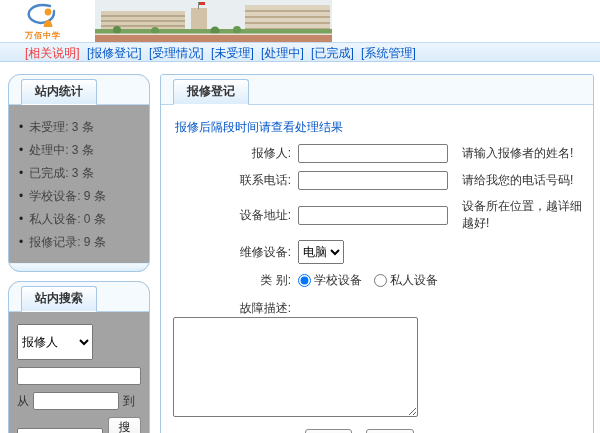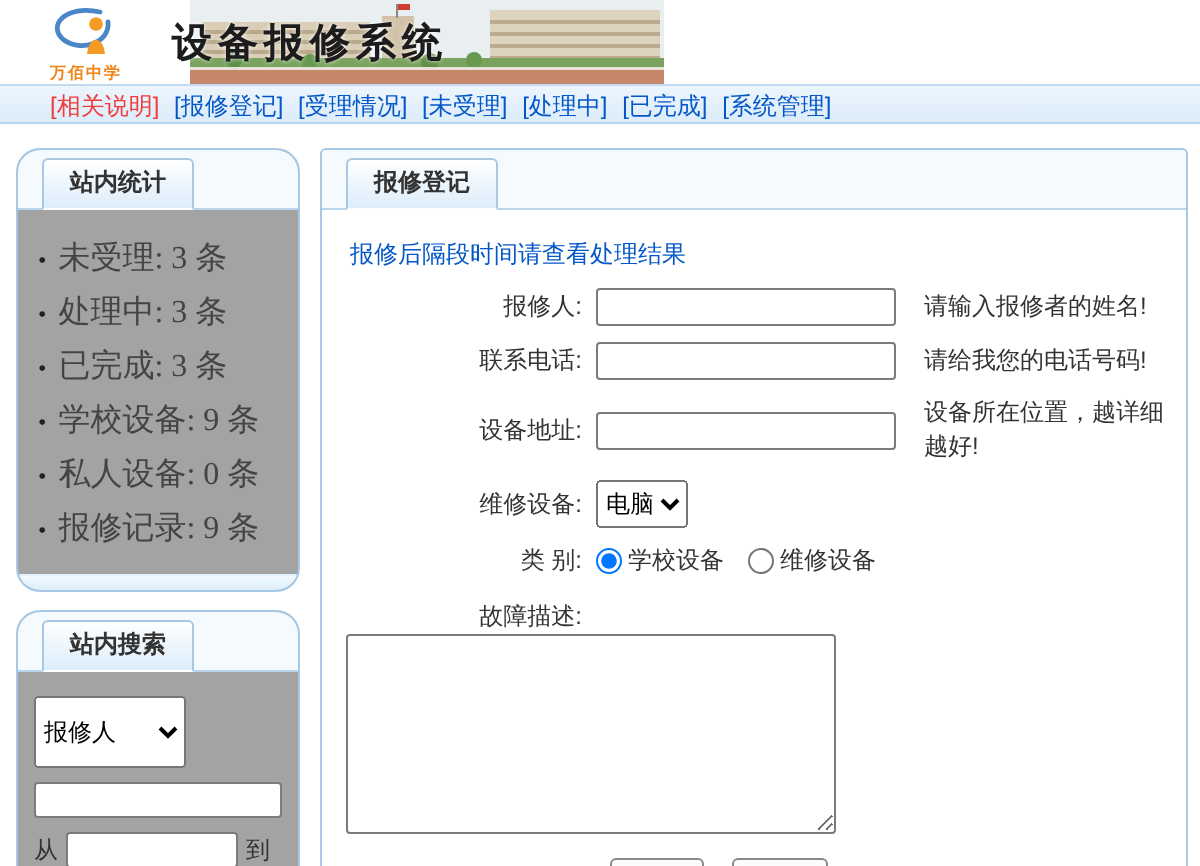--- a/index.html
+++ b/index.html
@@ -22,21 +22,21 @@
   
   .content { flex:1; display:flex; align-items:flex-start; gap:10px; padding:12px 6px 0 8px; }
   .sidebar { width:142px; flex:none; }
 
   .box { border:1px solid #a6c8e4; border-radius:12px; background:#a3a3a3; margin-bottom:9px; overflow:hidden; }
   .box-head { border-bottom:1px solid #b9d6ee; background:#f4fafe; padding:4px 0 0 12px; }
   .tab { display:inline-block; position:relative; margin-bottom:-1px; padding:3px 13px 4px 13px; background:linear-gradient(#ffffff,#dcedfb); border:1px solid #a6c8e4; border-bottom:1px solid #fdfefe; border-radius:3px 3px 0 0; font-size:12px; font-weight:bold; color:#333; }
   .box-foot { height:8px; background:linear-gradient(#f2f9fe,#dceefa); border-top:1px solid #e4f0fa; }
 
   .box-list { list-style:none; padding:8px 6px 6px 8px; }
-  .box-list li { font-size:16px; color:#444; margin:6px 0; display:flex; align-items:baseline;font-family:Liberation Serif, serif; }
+  .box-list li { font-size:12px; color:#444; margin:6px 0; display:flex; align-items:baseline; }
   .box-list li::before { content:"•"; color:#222; margin:0 6px 0 2px; font-size:12px; }
 
   .search-body { padding:12px 8px 10px 8px; font-size:12px; color:#333; }
   .search-body select { width:76px; height:36px; font-size:12px; display:block; margin-bottom:7px; }
   .s-input { height:18px; border:1px solid #7b7b7b; border-radius:2px; font-size:12px; padding:0 3px; }
   .s-input.full { width:100%; margin-bottom:7px; }
   .range-row { display:flex; align-items:center; gap:4px; margin-bottom:7px; }
   .range-row .s-input { width:86px; }
   .go-row { display:flex; align-items:center; gap:5px; }
   .go-row .s-input { width:86px; }
@@ -90,21 +90,20 @@
         <rect x="150" y="28" width="85" height="2" fill="#bcab8e"></rect>
         <rect x="0" y="29" width="237" height="6" fill="#79a35e"></rect>
         <circle cx="22" cy="30" r="4" fill="#5e8f4a"></circle>
         <circle cx="60" cy="31" r="4" fill="#679a50"></circle>
         <circle cx="120" cy="31" r="4.5" fill="#5e8f4a"></circle>
         <circle cx="142" cy="30" r="4" fill="#679a50"></circle>
         <rect x="0" y="33.5" width="237" height="1.5" fill="#e8e2d8"></rect>
         <rect x="0" y="35" width="237" height="7" fill="#c4876a"></rect>
       </svg>
     </div>
-    <h1 class="hd-title">设备报修系统</h1>
   </header>
 
   <nav class="navbar">
     <a class="nav-link red">[相关说明]</a>
     <a class="nav-link">[报修登记]</a>
     <a class="nav-link">[受理情况]</a>
     <a class="nav-link">[未受理]</a>
     <a class="nav-link">[处理中]</a>
     <a class="nav-link">[已完成]</a>
     <a class="nav-link">[系统管理]</a>
@@ -200,21 +199,21 @@
 
           <div class="form-row">
             <span class="form-label">类 别:</span>
             <div class="radio-group">
               <label>
                 <input type="radio" name="category" checked="" style="">
                 <span>学校设备</span>
               </label>
               <label>
                 <input type="radio" name="category" style="">
-                <span>维修设备</span>
+                <span>私人设备</span>
               </label>
             </div>
           </div>
 
           <div class="form-row top">
             <span class="form-label">故障描述:</span>
             <textarea class="desc-area" style=""></textarea>
           </div>
 
           <div class="btn-row">

